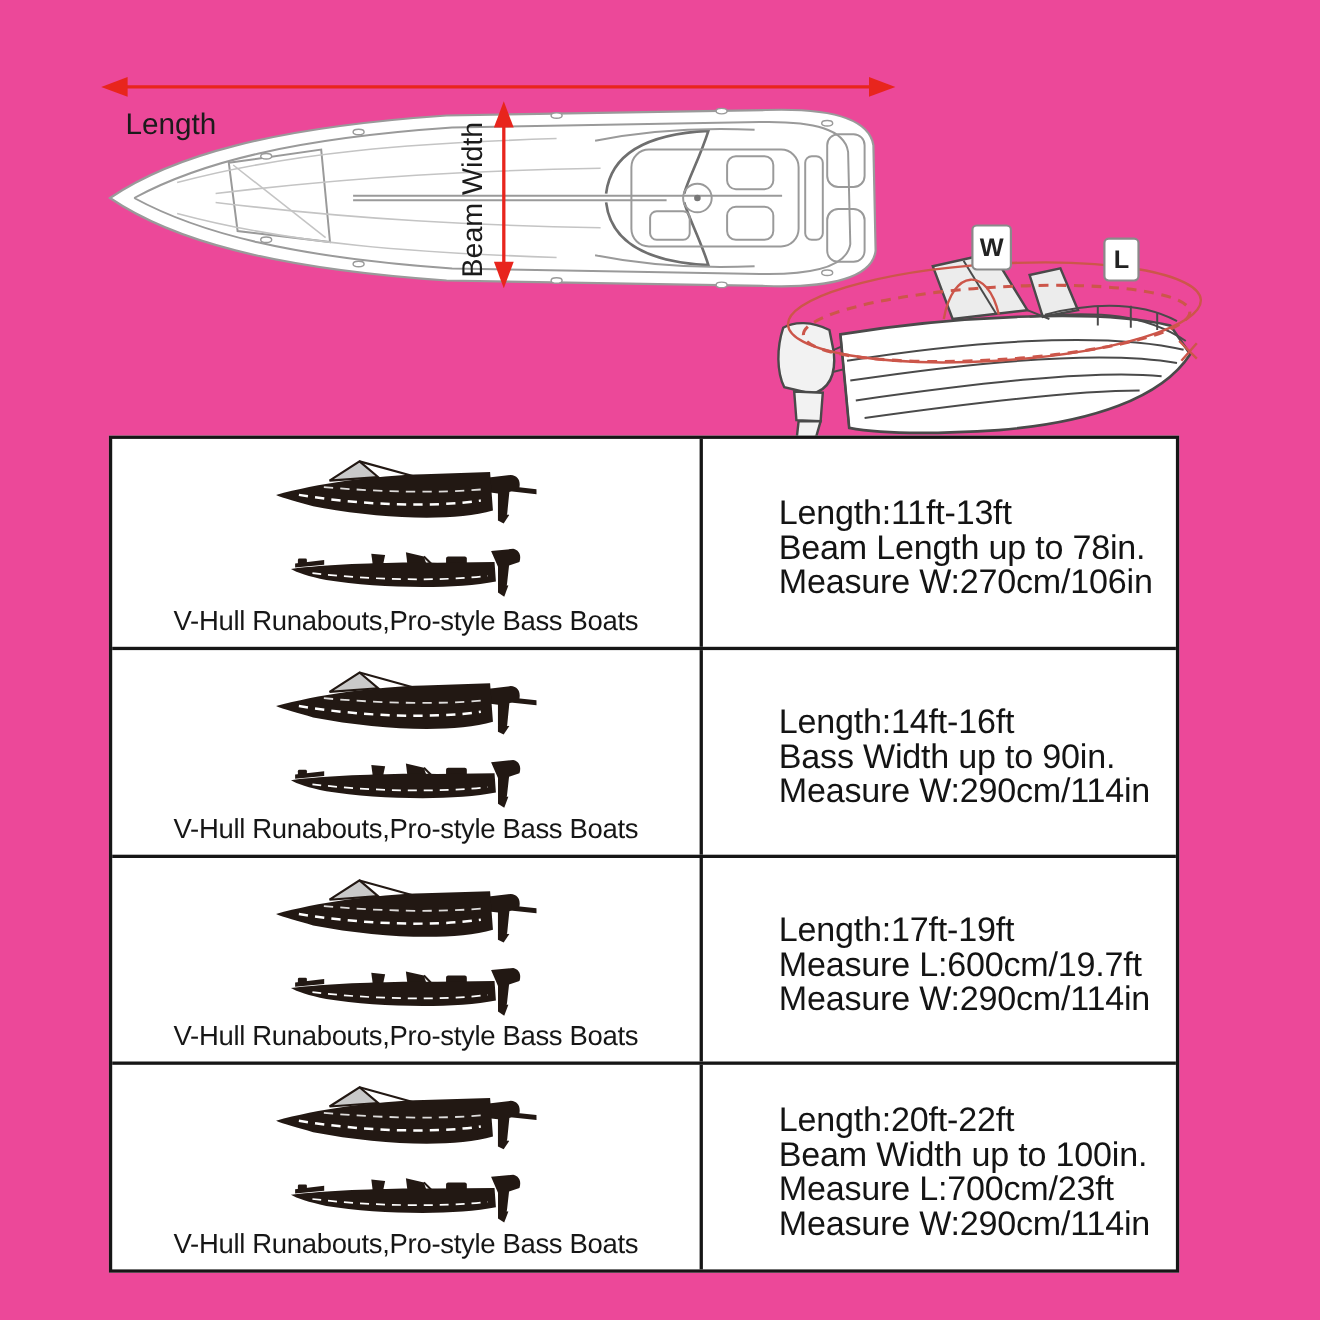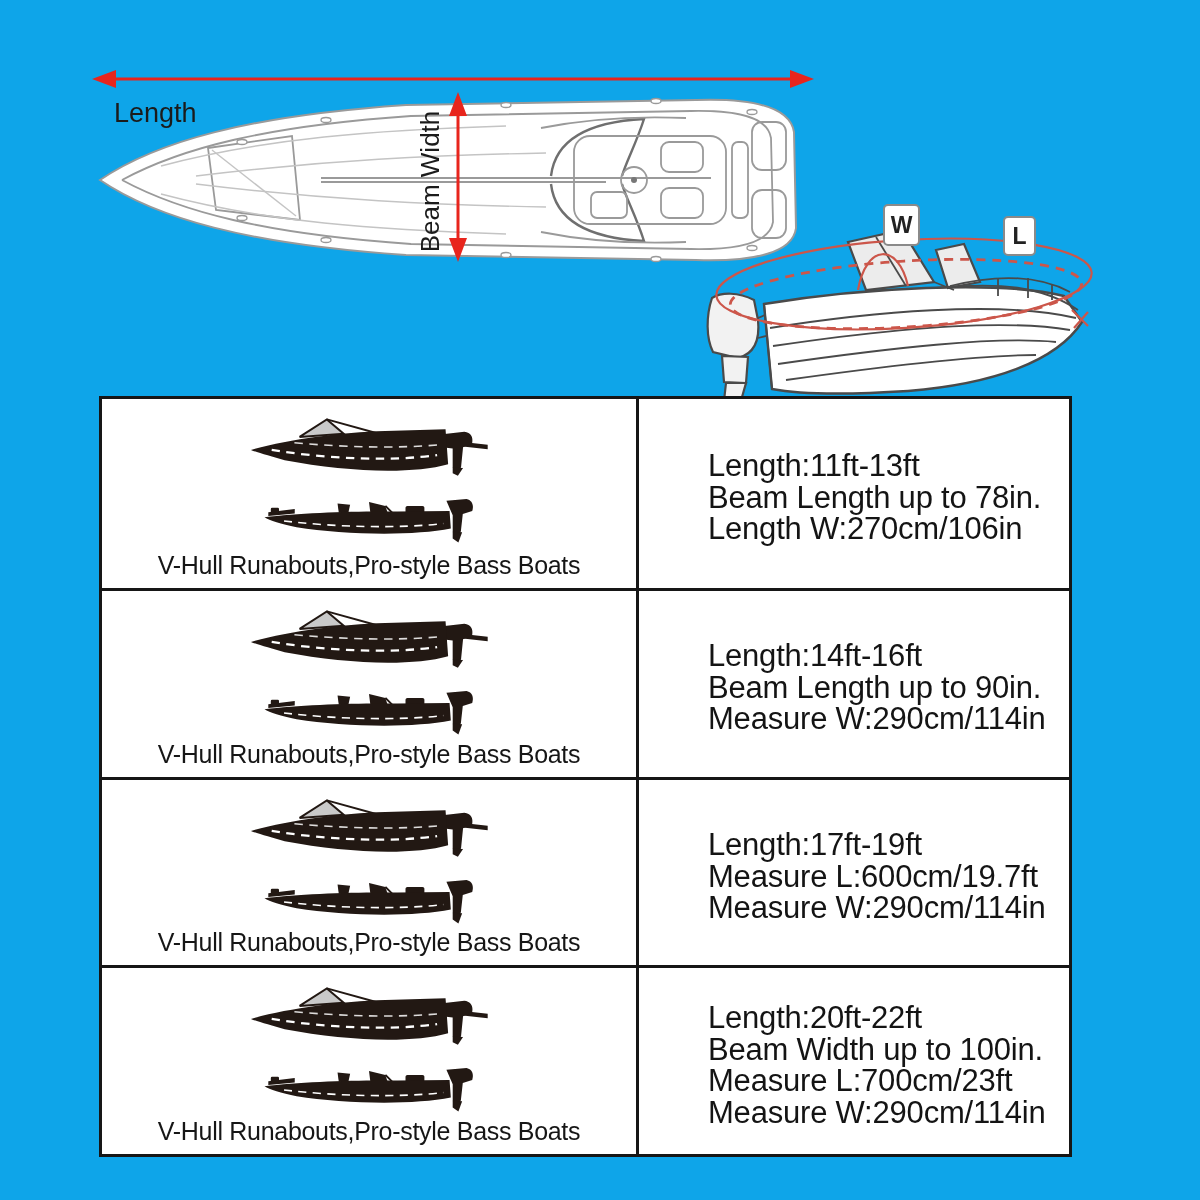--- a/index.html
+++ b/index.html
@@ -1,16 +1,16 @@
 <!DOCTYPE html>
 <html style="--arrow-red: #e8251d; --cover-red: #cc564a; --silhouette: #221813; --line-art: #9a9a9a; --table-border: #161616;"><head>
 <meta charset="utf-8">
 <style>
   html,body{margin:0;padding:0;background:#fff;}
-  .canvas{position:relative;width:1200px;height:1200px;background:#0ea5e9;overflow:hidden;
+  .canvas{position:relative;width:1200px;height:1200px;background:#ec4899;overflow:hidden;
           font-family:"Liberation Sans",sans-serif;color:#161616;}
 
   
   .h-arrow{position:absolute;left:88px;top:66px;width:730px;height:26px;}
   .v-arrow{position:absolute;left:444px;top:88px;width:28px;height:178px;}
   .arrow line{stroke:var(--arrow-red,#e8251d);stroke-width:3;}
   .arrow polygon{fill:var(--arrow-red,#e8251d);}
   .length-label{position:absolute;left:114px;top:98px;font-size:27px;color:#1b1b1b;}
   .beam-label{position:absolute;left:355px;top:166px;width:150px;text-align:center;
               font-size:26px;color:#1b1b1b;transform:rotate(-90deg);white-space:nowrap;}
@@ -178,37 +178,37 @@
             <use href="#sym-runabout"></use>
           </svg>
         <svg class="boat2" viewBox="0 0 340 80">
             <use href="#sym-bassboat"></use>
           </svg>
         <div class="caption">V-Hull Runabouts,Pro-style Bass Boats</div>
       </div>
       <div class="cell-right">
         <div class="spec">Length:11ft-13ft</div>
         <div class="spec">Beam Length up to 78in.</div>
-        <div class="spec">Length W:270cm/106in</div>
+        <div class="spec">Measure W:270cm/106in</div>
       </div>
     </div>
 
     <div class="trow">
       <div class="cell-left">
         <svg class="boat1" viewBox="0 0 370 100">
             <use href="#sym-runabout"></use>
           </svg>
         <svg class="boat2" viewBox="0 0 340 80">
             <use href="#sym-bassboat"></use>
           </svg>
         <div class="caption">V-Hull Runabouts,Pro-style Bass Boats</div>
       </div>
       <div class="cell-right">
         <div class="spec">Length:14ft-16ft</div>
-        <div class="spec">Beam Length up to 90in.</div>
+        <div class="spec">Bass Width up to 90in.</div>
         <div class="spec">Measure W:290cm/114in</div>
       </div>
     </div>
 
     <div class="trow">
       <div class="cell-left">
         <svg class="boat1" viewBox="0 0 370 100">
             <use href="#sym-runabout"></use>
           </svg>
         <svg class="boat2" viewBox="0 0 340 80">

